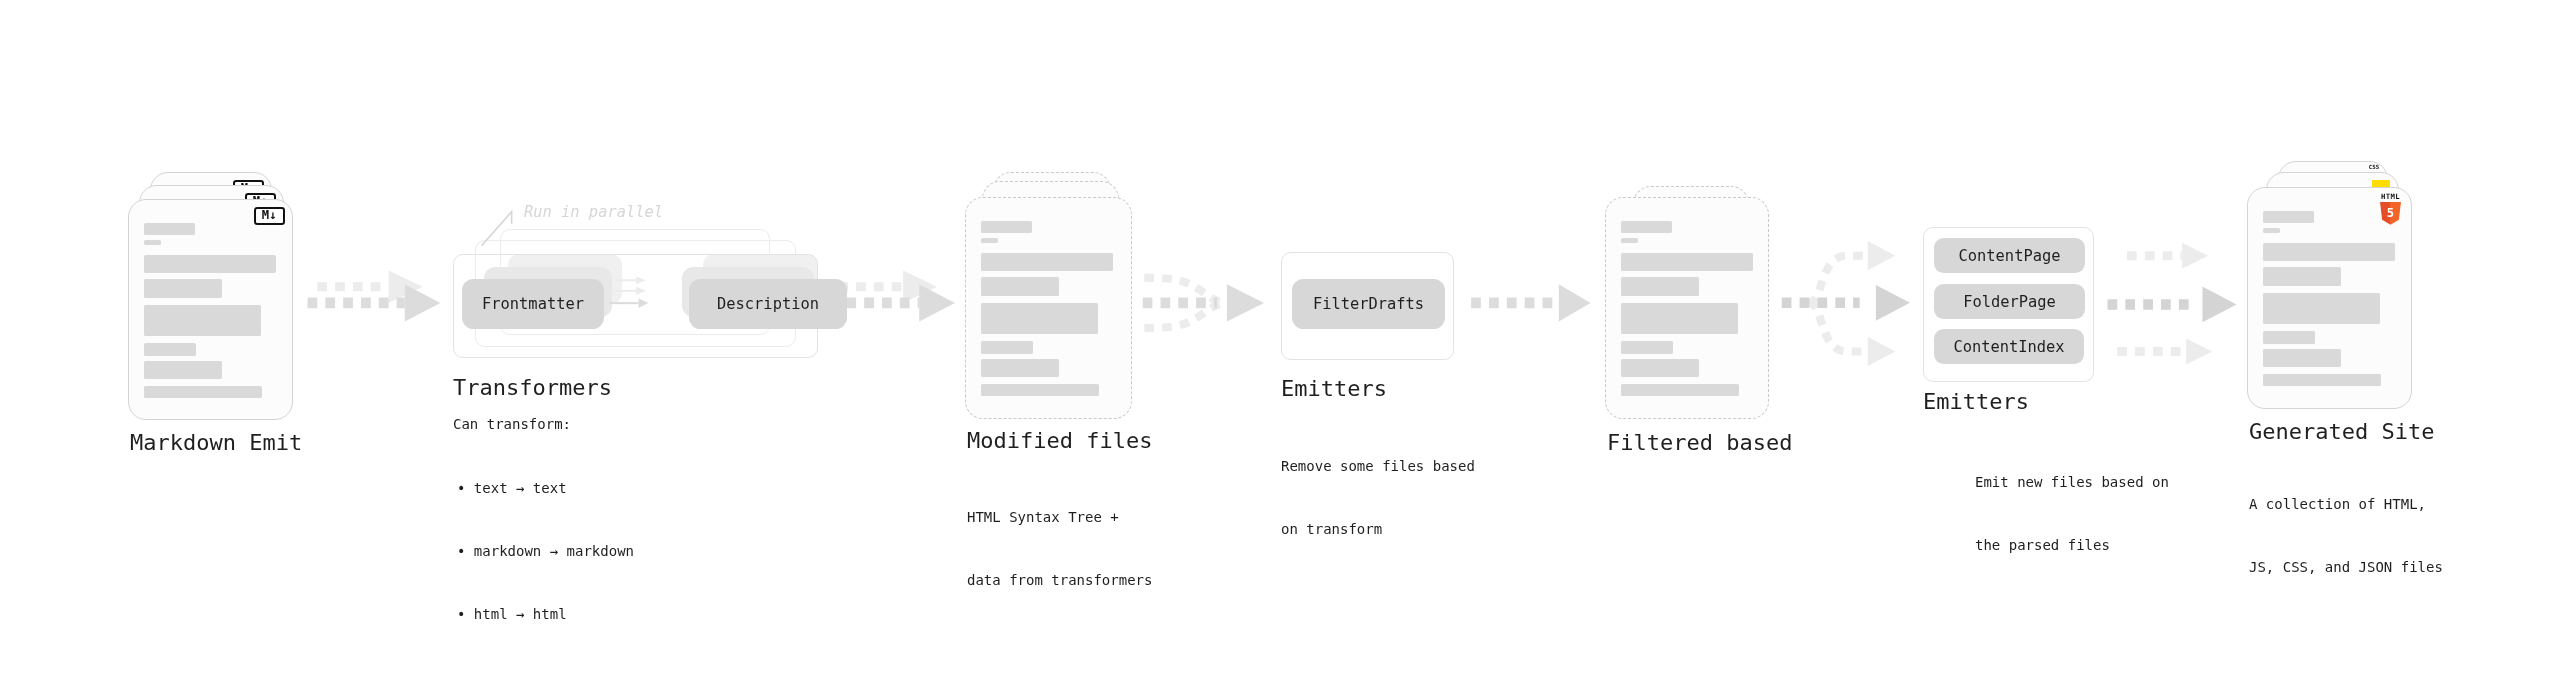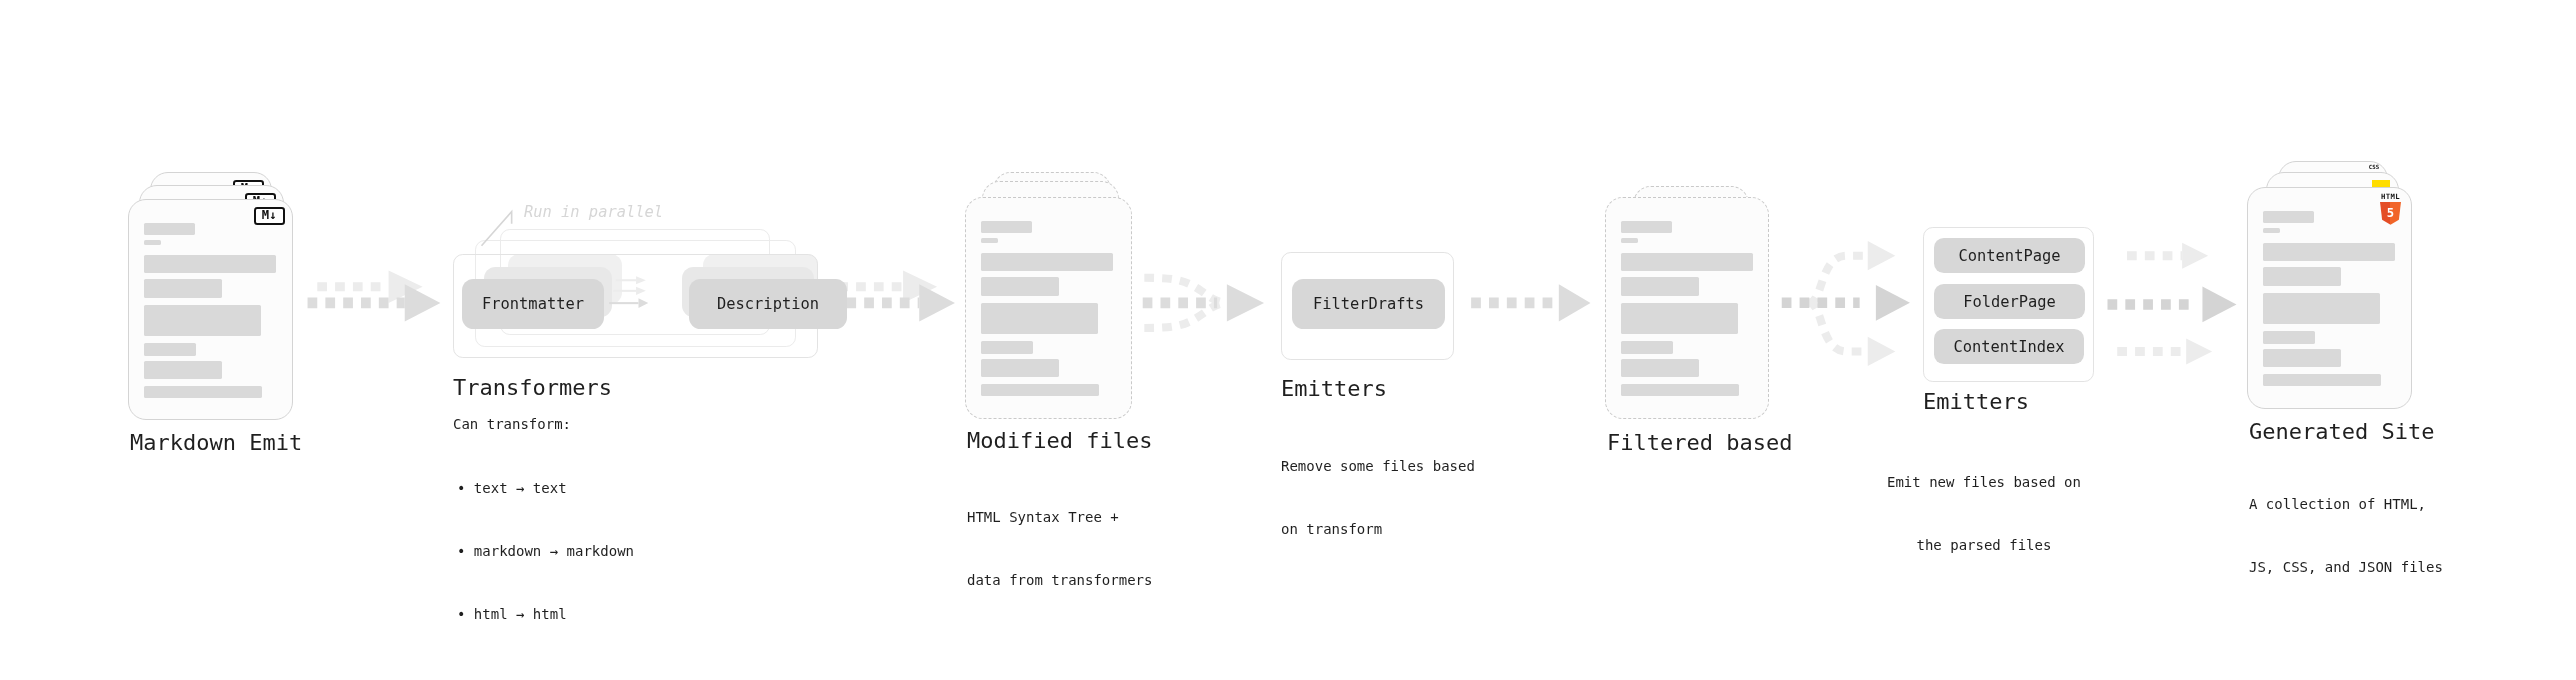--- a/index.html
+++ b/index.html
@@ -172,21 +172,21 @@
     <polygon points="118,128 152,146 118,164" style="fill:var(--arrowlight);"></polygon>
     <line x1="12" y1="86" x2="108" y2="86" style="stroke:var(--arrowmid);" stroke-width="13" stroke-dasharray="12 10"></line>
     <polygon points="128,64 170,86 128,108" style="fill:var(--arrowmid);"></polygon>
   </svg>
 
   <div class="card" style="left:1923px;top:227px;width:171px;height:155px;"></div>
   <div class="pill" style="left:1934px;top:238px;width:151px;height:35px;border-radius:9.8px;">ContentPage</div>
   <div class="pill" style="left:1934px;top:284px;width:151px;height:35px;border-radius:9.8px;">FolderPage</div>
   <div class="pill" style="left:1934px;top:329px;width:150px;height:35px;border-radius:9.8px;">ContentIndex</div>
   <div class="stage-label" style="left:1923px;top:389px;">Emitters</div>
-  <div class="stage-desc" style="left:1887px;top:430px;text-align:center;">
+  <div class="stage-desc" style="left:1975px;top:430px;">
     <div>Emit new files based on</div>
     <div>the parsed files</div>
   </div>
 
   <svg style="left:2101px;top:233px;" width="142" height="142" viewBox="0 0 175 175">
     <line x1="32" y1="28" x2="100" y2="28" style="stroke:var(--arrowlight);" stroke-width="11" stroke-dasharray="12 10"></line>
     <polygon points="100,12 132,28 100,44" style="fill:var(--arrowlight);"></polygon>
     <line x1="8" y1="88" x2="118" y2="88" style="stroke:var(--arrowmid);" stroke-width="13" stroke-dasharray="12 10"></line>
     <polygon points="125,66 167,88 125,110" style="fill:var(--arrowmid);"></polygon>
     <line x1="20" y1="146" x2="105" y2="146" style="stroke:var(--arrowlight);" stroke-width="11" stroke-dasharray="12 10"></line>

